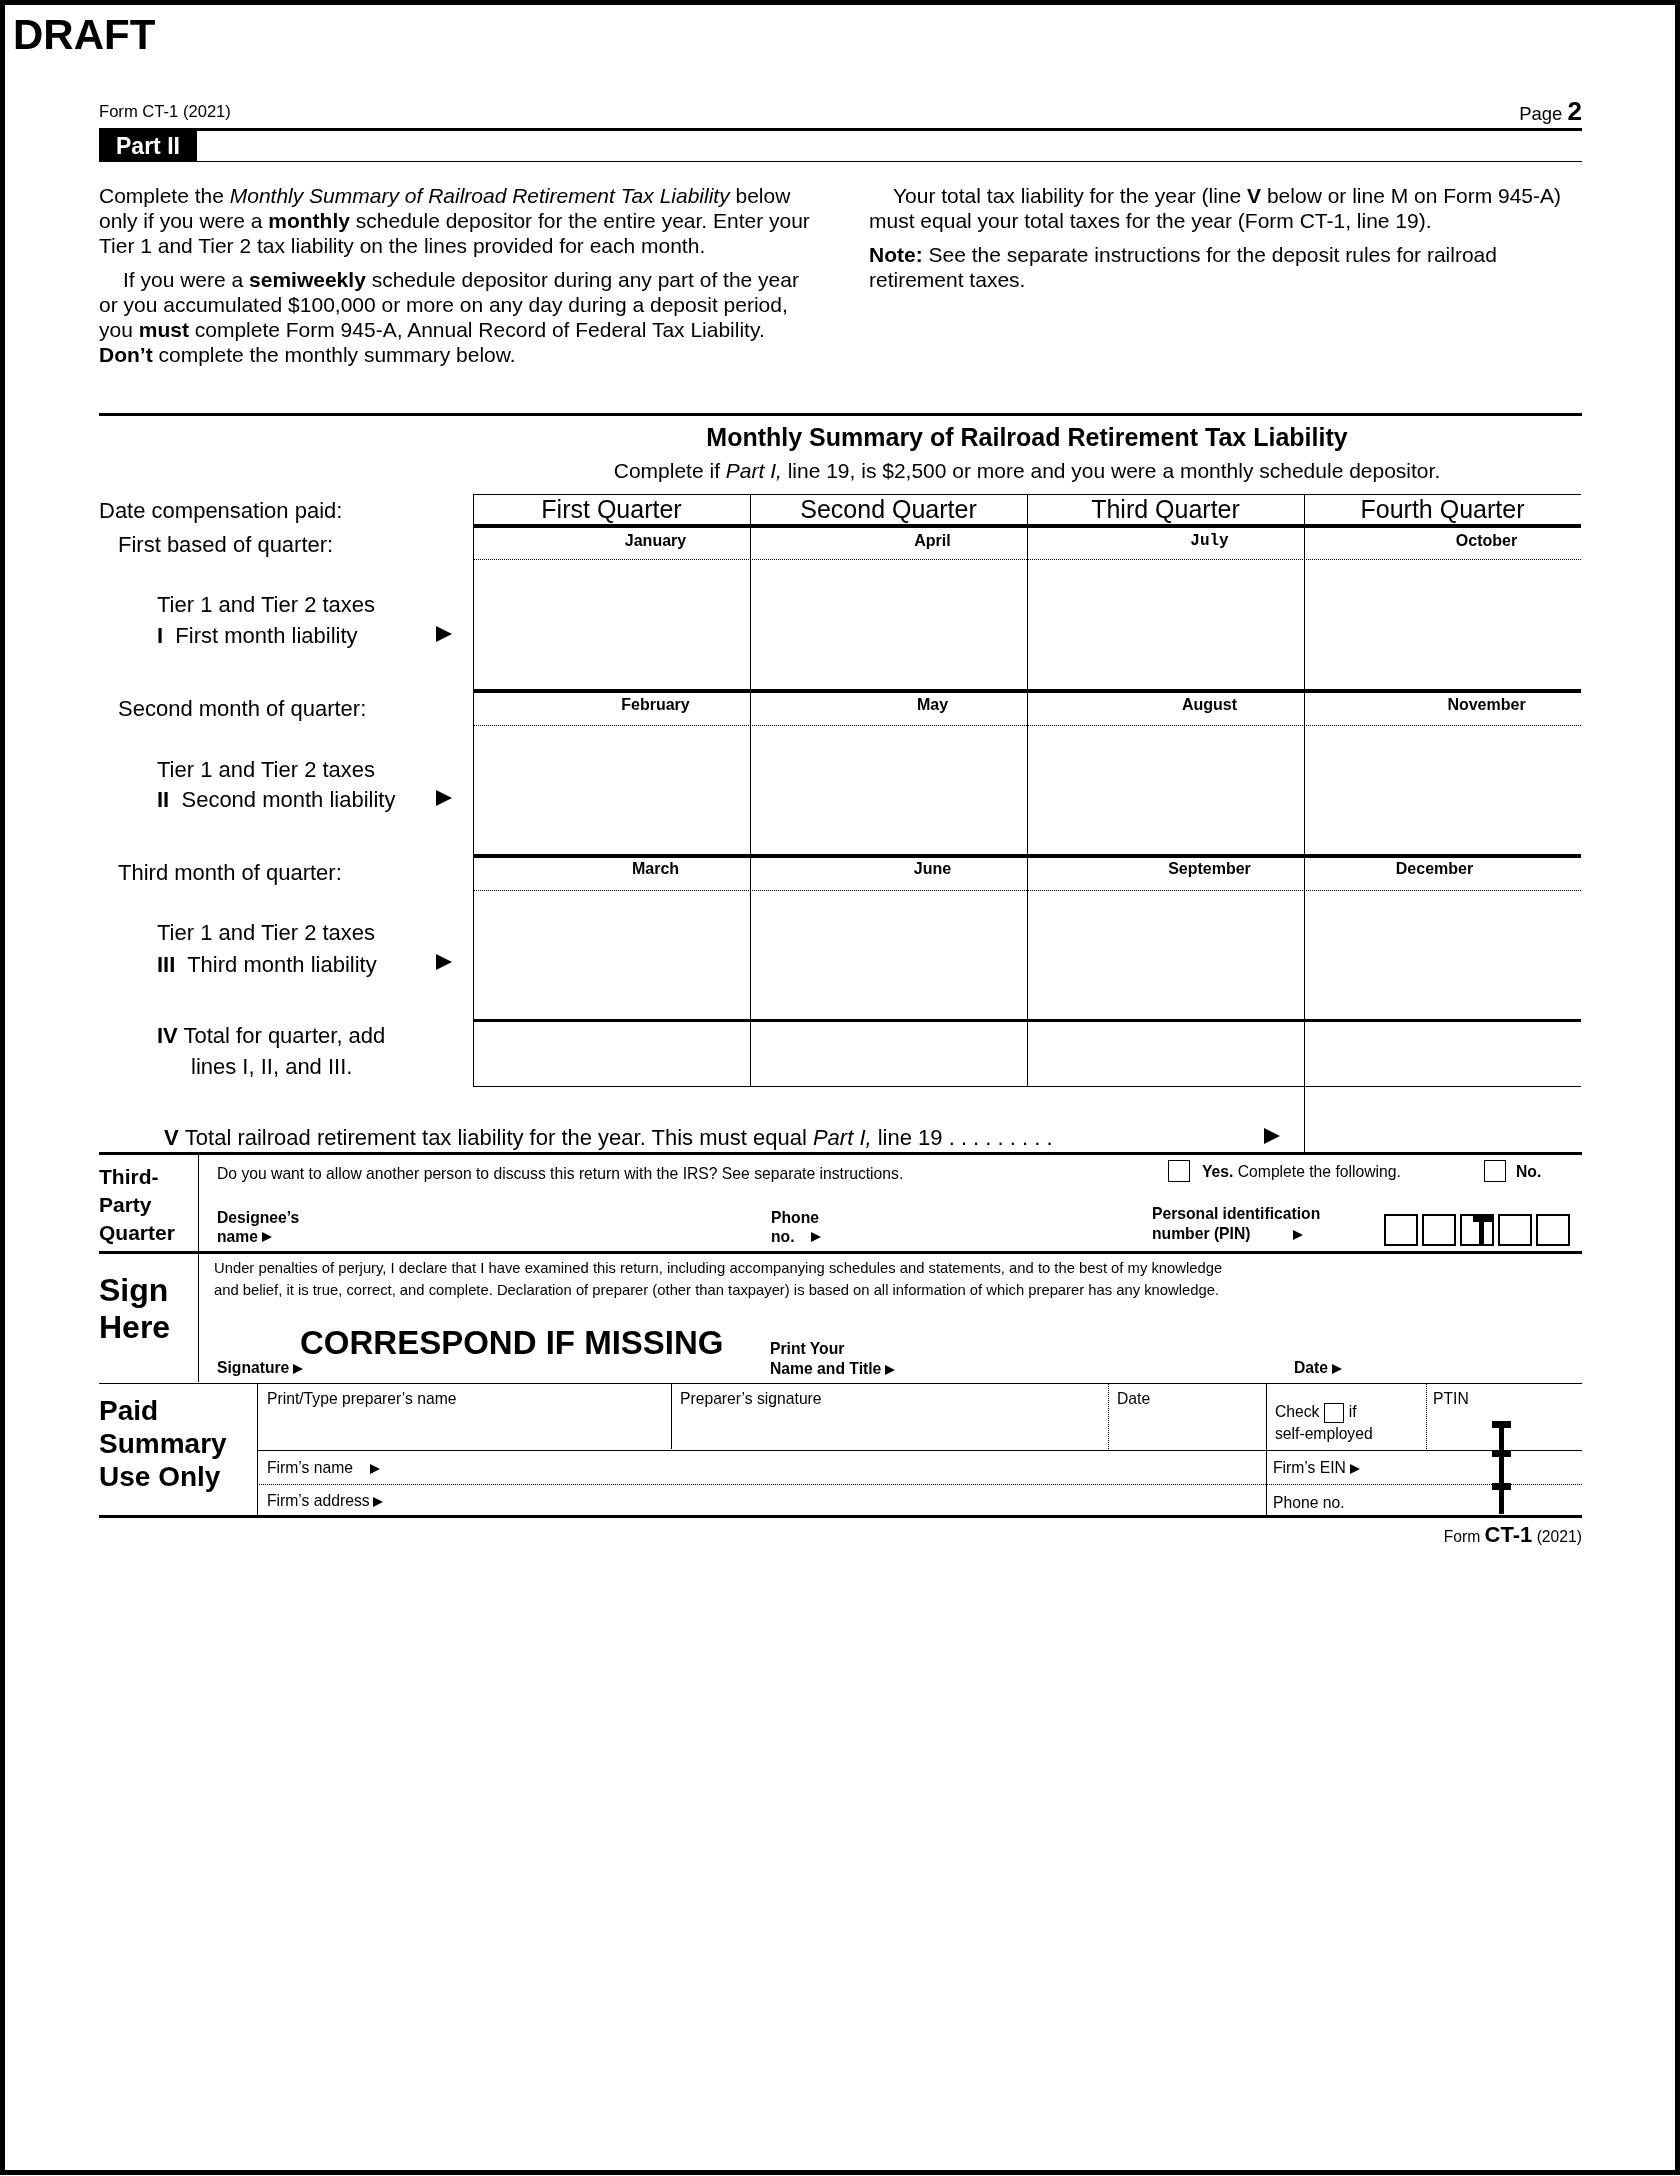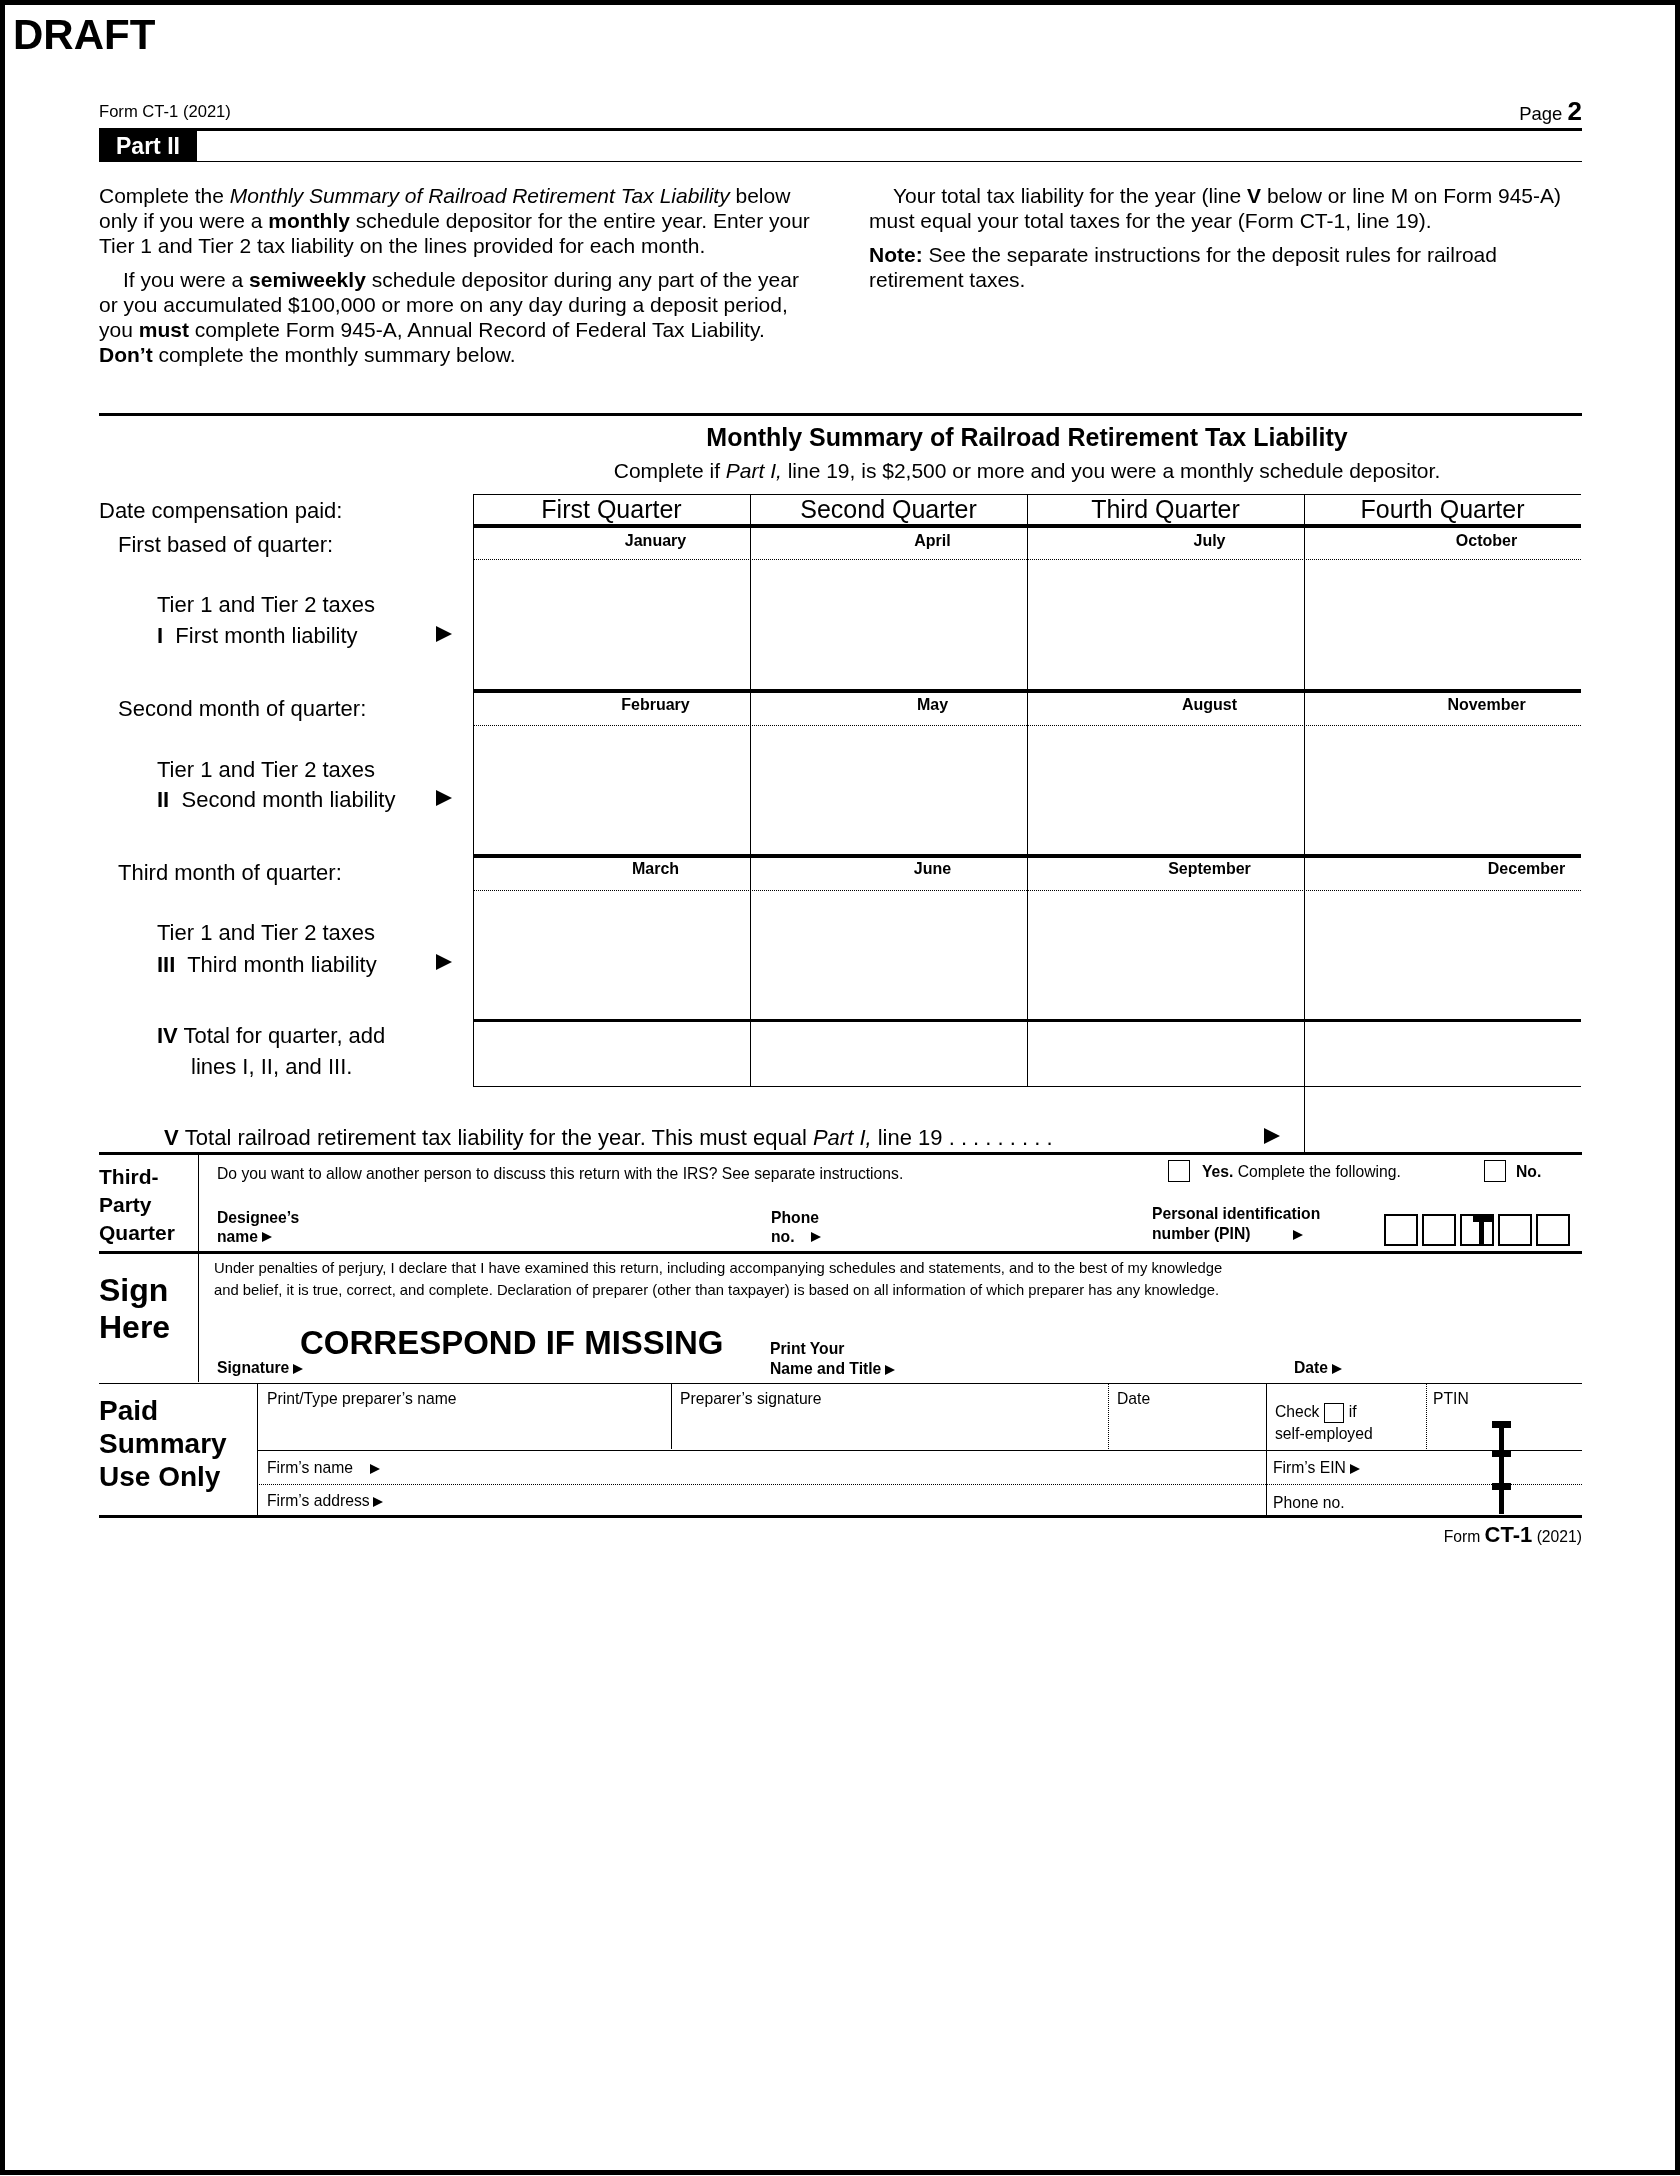--- a/index.html
+++ b/index.html
@@ -104,32 +104,32 @@
 <div class="vline" style="left:1027px;top:494px;height:593px;"></div>
 <div class="vline" style="left:1304px;top:494px;height:660px;"></div>
 
 <div class="qhead" style="left:473px;top:495px;">First Quarter</div>
 <div class="qhead" style="left:750px;top:495px;">Second Quarter</div>
 <div class="qhead" style="left:1027px;top:495px;">Third Quarter</div>
 <div class="qhead" style="left:1304px;top:495px;">Fourth Quarter</div>
 
 <div class="month" style="left:473px;top:532px;">January</div>
 <div class="month" style="left:750px;top:532px;">April</div>
-<div class="month" style="left:1027px;top:532px;">July</div>
+<div class="month" style="left:1027px;top:532px;font-family:Liberation Mono, monospace;">July</div>
 <div class="month" style="left:1304px;top:532px;">October</div>
 
 <div class="month" style="left:473px;top:696px;">February</div>
 <div class="month" style="left:750px;top:696px;">May</div>
 <div class="month" style="left:1027px;top:696px;">August</div>
 <div class="month" style="left:1304px;top:696px;">November</div>
 
 <div class="month" style="left:473px;top:860px;">March</div>
 <div class="month" style="left:750px;top:860px;">June</div>
 <div class="month" style="left:1027px;top:860px;">September</div>
-<div class="month" style="left:1344px;top:860px;">December</div>
+<div class="month" style="left:1252px;top:860px;">December</div>
 
 <div class="abs" style="left:474px;top:561px;width:275px;height:127px;"></div>
 <div class="abs" style="left:751px;top:561px;width:275px;height:127px;"></div>
 <div class="abs" style="left:1028px;top:561px;width:275px;height:127px;"></div>
 <div class="abs" style="left:1305px;top:561px;width:275px;height:127px;"></div>
 
 <div class="abs" style="left:474px;top:726px;width:275px;height:126px;"></div>
 <div class="abs" style="left:751px;top:726px;width:275px;height:126px;"></div>
 <div class="abs" style="left:1028px;top:726px;width:275px;height:126px;"></div>
 <div class="abs" style="left:1305px;top:726px;width:275px;height:126px;"></div>

